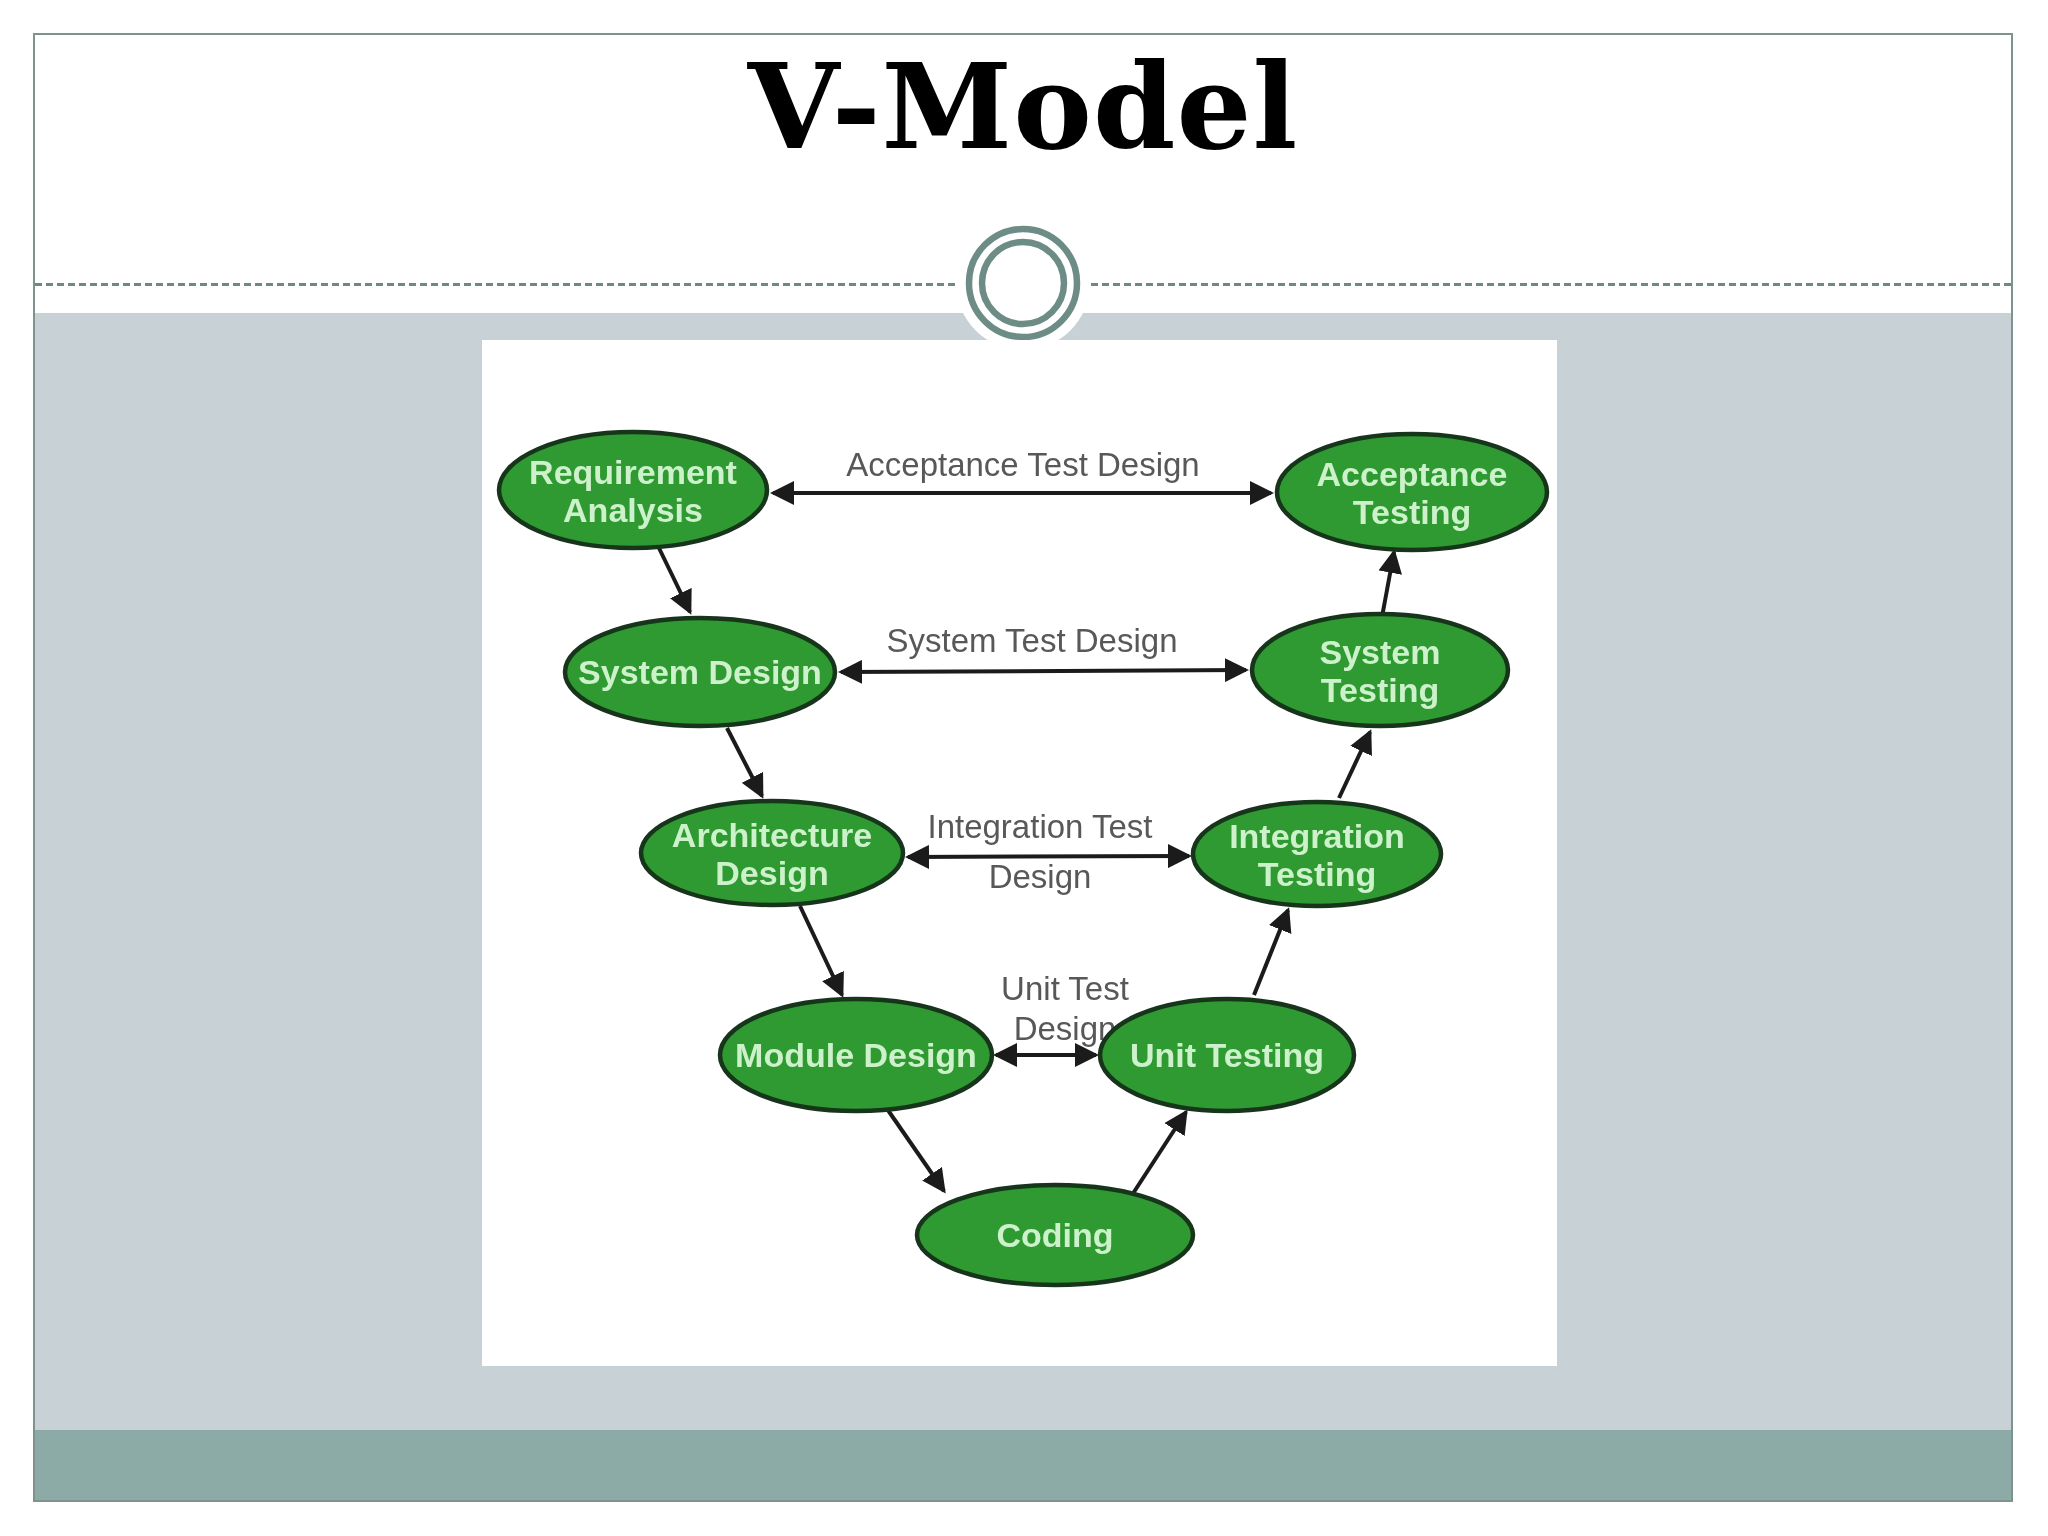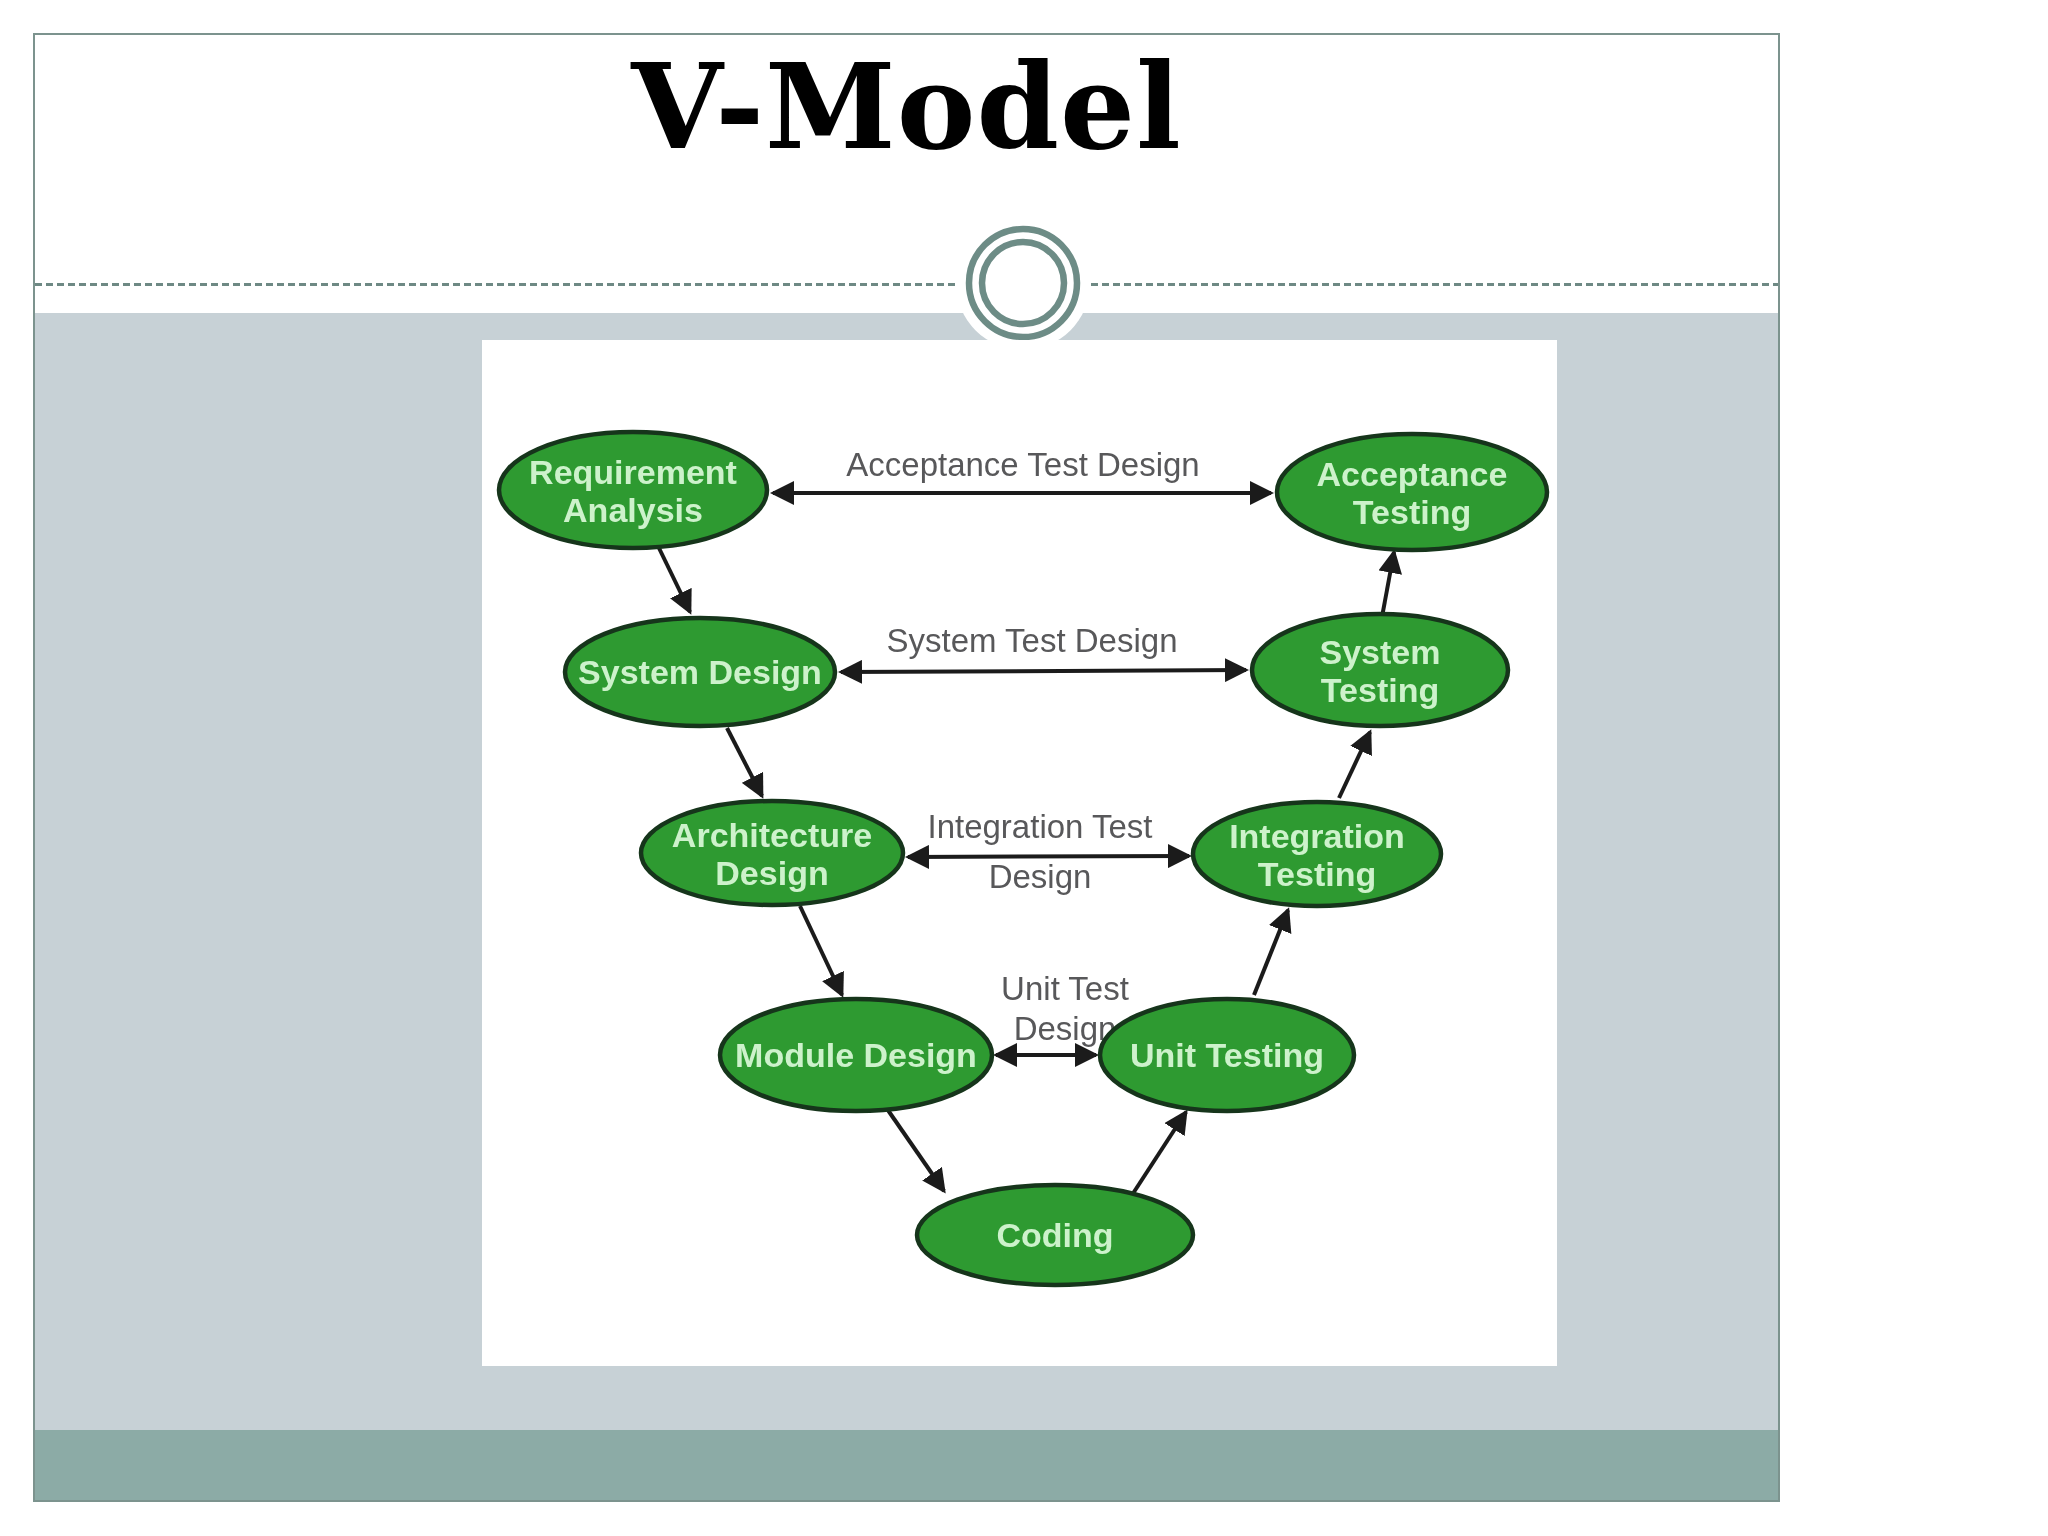--- a/index.html
+++ b/index.html
@@ -1,20 +1,20 @@
 <!DOCTYPE html>
 <html><head>
 <meta charset="utf-8">
 <style>
   html,body{margin:0;padding:0;background:#ffffff;}
   body{width:2048px;height:1536px;position:relative;overflow:hidden;
        font-family:"Liberation Sans",sans-serif;}
 
   
-  .frame{position:absolute;left:33px;top:33px;width:1747px;height:1469px;
+  .frame{position:absolute;left:33px;top:33px;width:1980px;height:1469px;
          border:2px solid #7c938e;background:#ffffff;box-sizing:border-box;}
 
   .title{position:absolute;left:0;top:4px;width:100%;text-align:center;
          font-family:"DejaVu Serif","Liberation Serif",serif;
          font-weight:bold;font-size:118px;line-height:1.15;color:#000000;
          letter-spacing:1px;margin:0;}
 
   .dash-line{position:absolute;left:0;top:248px;width:100%;height:3px;
      background:repeating-linear-gradient(90deg,#6e8984 0 7px,rgba(0,0,0,0) 7px 11px);}
 

